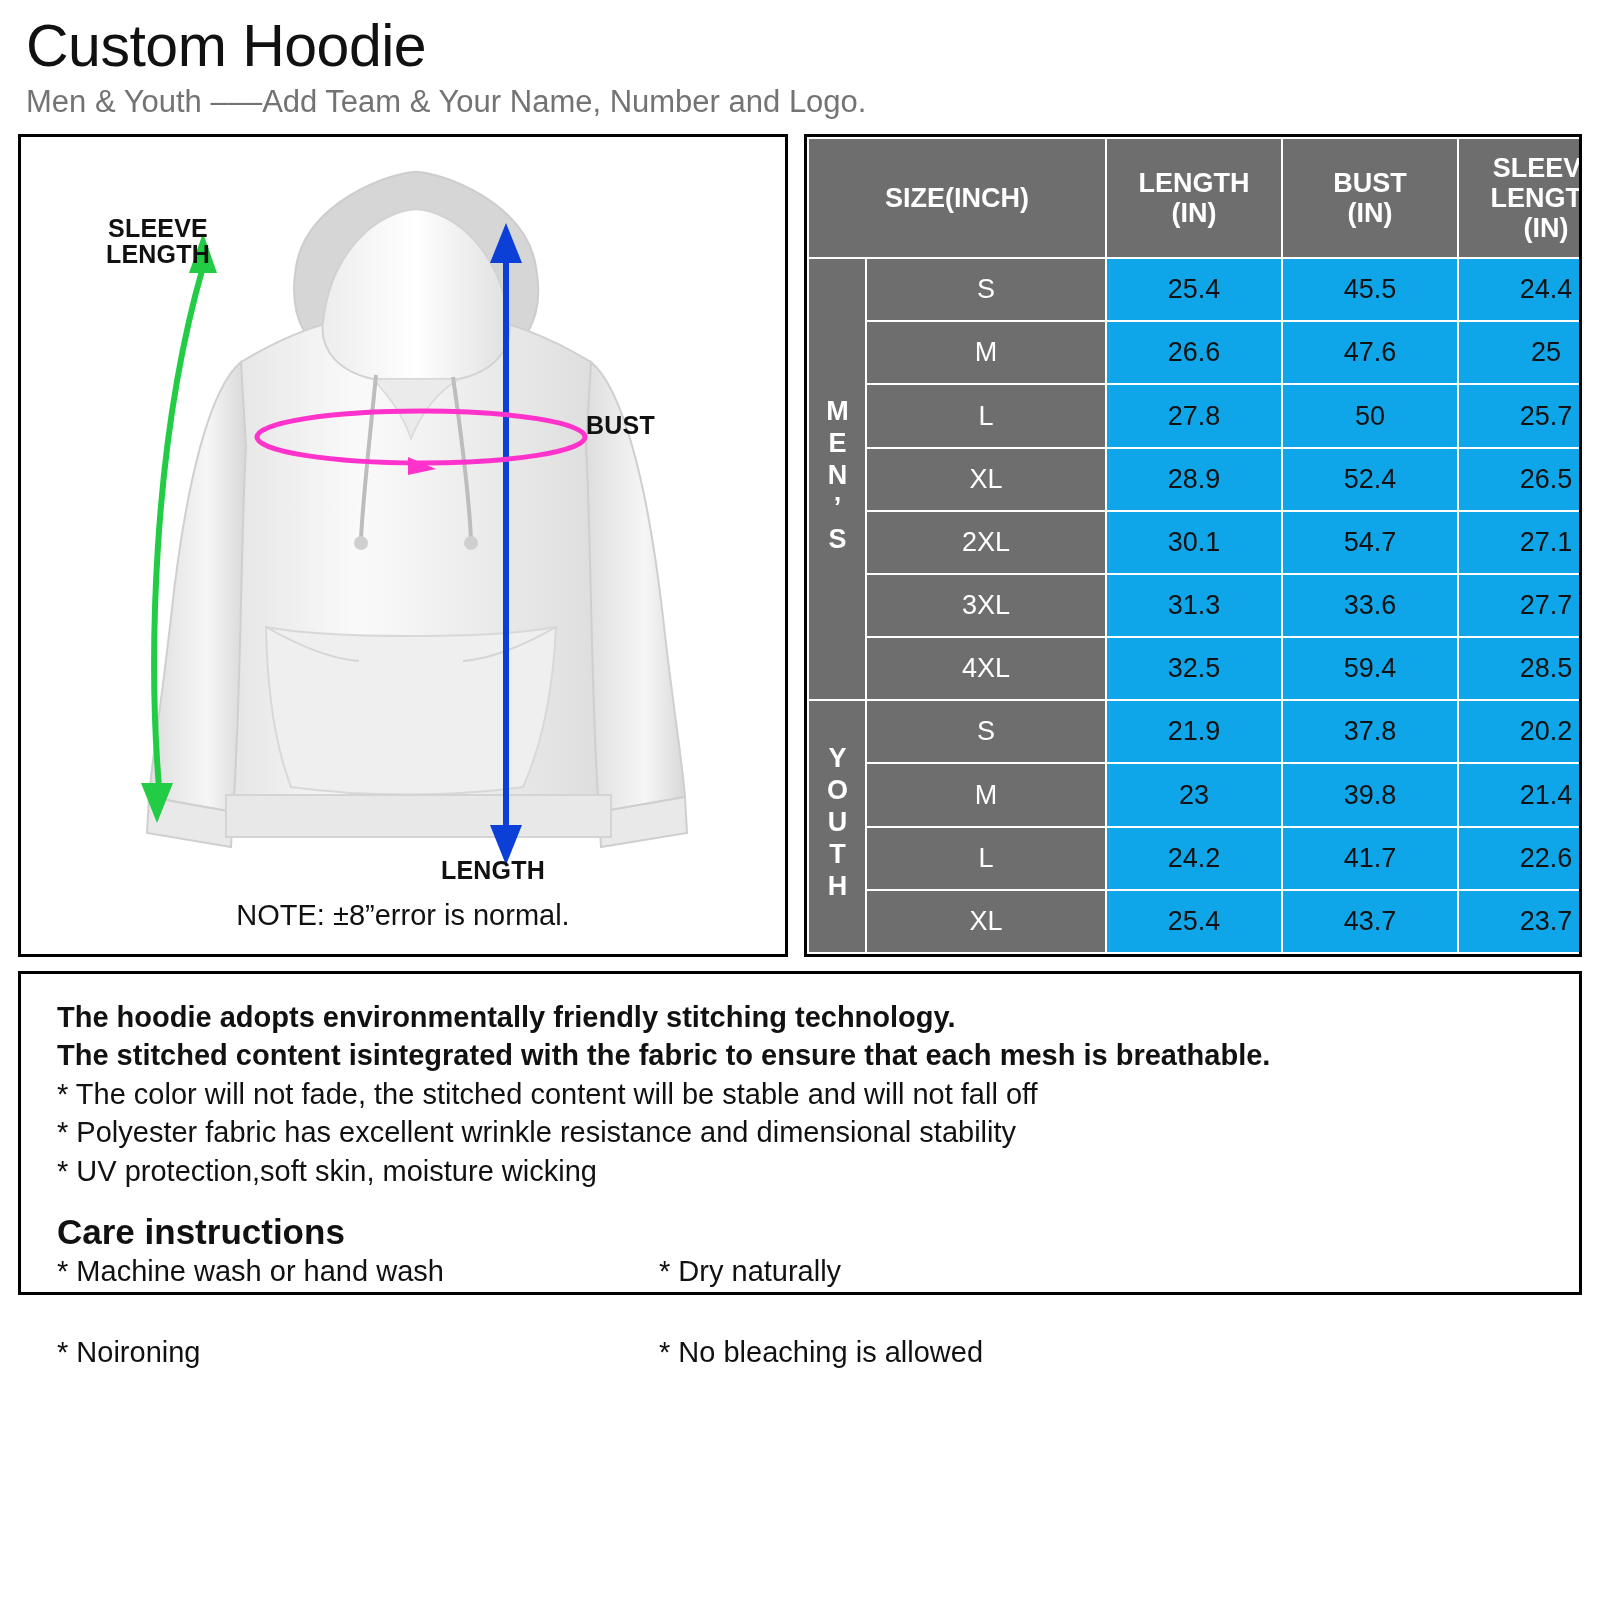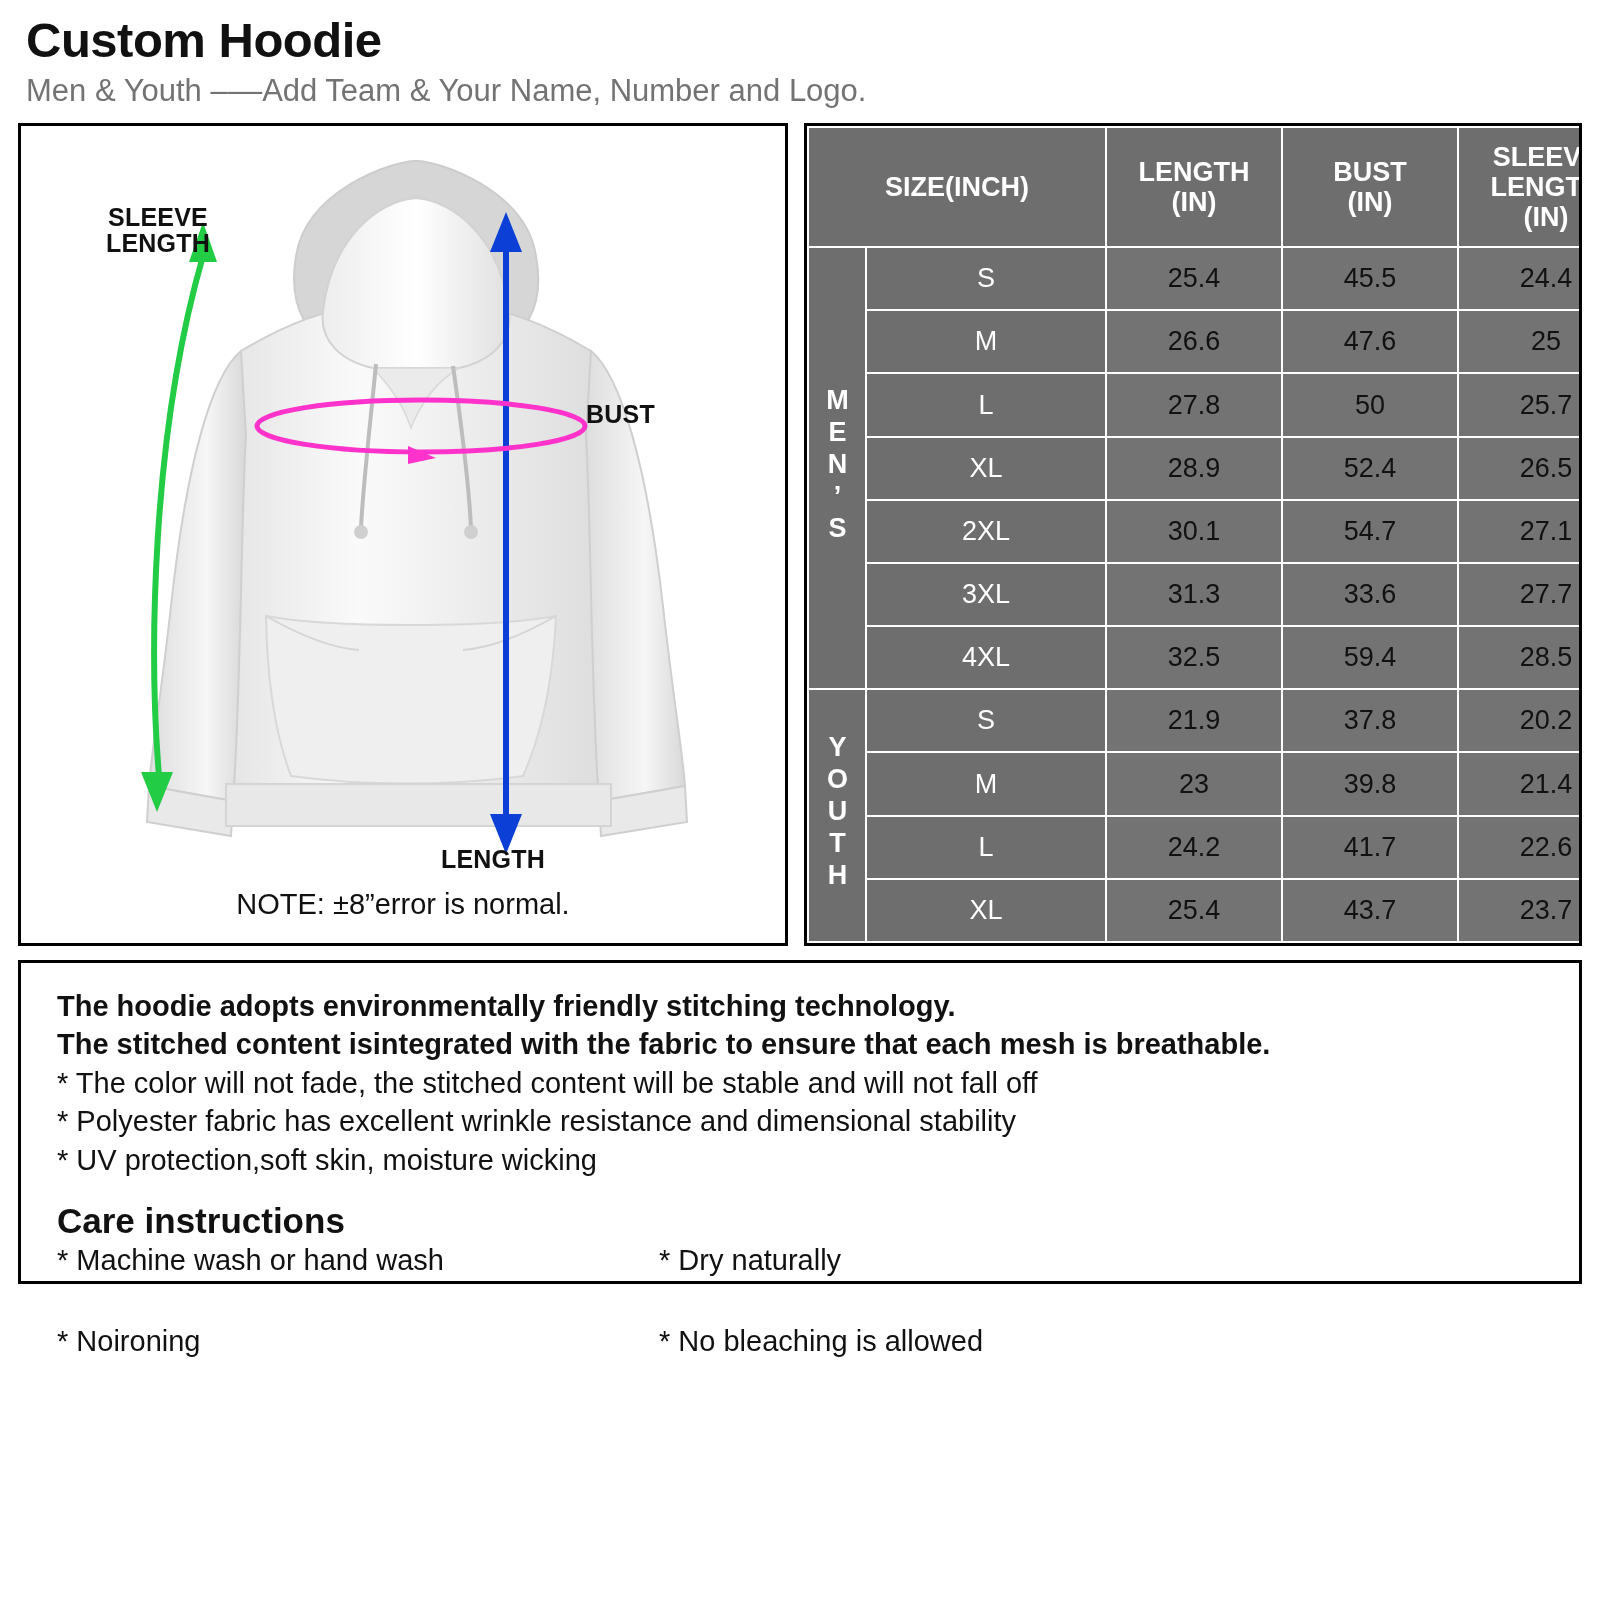--- a/index.html
+++ b/index.html
@@ -17,22 +17,22 @@
   .page {
     position: relative;
     width: 1600px;
     height: 1600px;
     box-sizing: border-box;
     padding: 0 18px;
   }
 
   
   .title {
-    font-size: 49px;
-    font-weight: bold;
+    font-size: 59px;
+    font-weight: normal;
     letter-spacing: -0.5px;
     margin: 14px 0 4px 8px;
     line-height: 1.1;
   }
   .subtitle {
     font-size: 31px;
     margin: 0 0 14px 8px;
     line-height: 1.2;
     color: #737373;
   }
@@ -124,21 +124,21 @@
     letter-spacing: 2px;
   }
   .size-cell {
     background: #6e6e6e;
     color: #ffffff;
     font-weight: normal;
     font-size: 28px;
     height: 61px;
   }
   .val-cell {
-    background: #737373;
+    background: #0ea5e9;
     color: #111111;
     border: 2px solid #6e6e6e;
     font-size: 28px;
   }
   col.c-size { width: 240px; }
   col.c-val  { width: 176px; }
 
   
   .info-box {
     margin-top: 14px;

